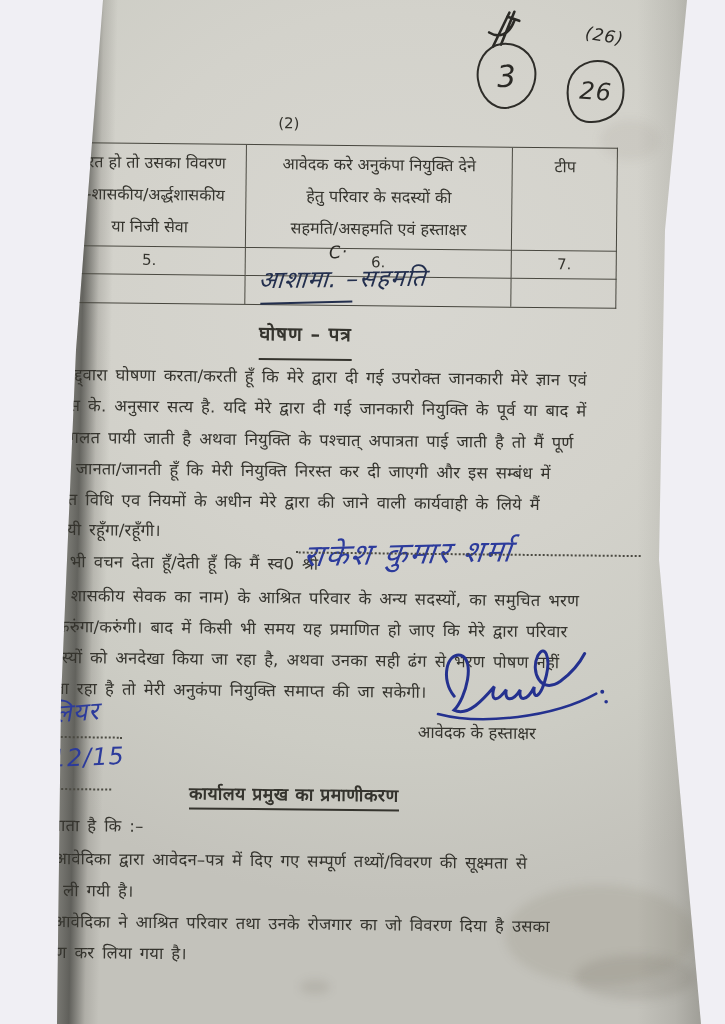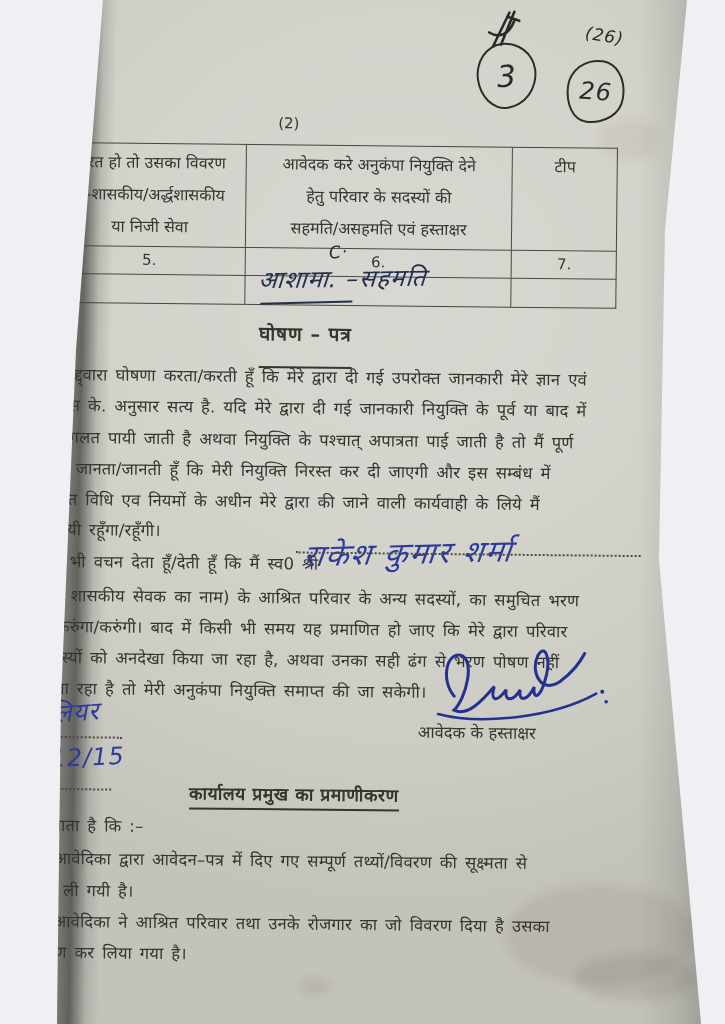--- a/index.html
+++ b/index.html
@@ -48,21 +48,21 @@
   .hdr{padding-top:3px;}
   .num{font-size:15px;line-height:27px;}
   .c-mark{position:absolute;left:330px;top:239px;font-size:17px;color:#2b2a26;transform:rotate(-6deg);}
   
   .ink-blue{color:#2c3b9c;}
   .ink-dark{color:#232f4e;}
   .ink-black{color:#2b2a26;}
   .hw{font-style:italic;letter-spacing:1px;}
   .consent-hw{position:absolute;left:260px;top:258px;font-size:24px;transform:rotate(-1.5deg) skewX(-5deg);white-space:nowrap;}
   .consent-ul{position:absolute;left:262px;top:299px;width:92px;border-bottom:2px solid #232f4e;transform:rotate(-2deg);}
-  .decl-title{position:absolute;left:261px;top:318px;font-size:19px;font-weight:bold;letter-spacing:1px;border-bottom:2px solid #35342e;padding-bottom:20px;white-space:nowrap;}
+  .decl-title{position:absolute;left:261px;top:318px;font-size:19px;font-weight:bold;letter-spacing:1px;border-bottom:2px solid #35342e;padding-bottom:12px;white-space:nowrap;}
   .hw-name{position:absolute;left:308px;top:528px;font-size:30px;transform:rotate(-2deg) skewX(-8deg);white-space:nowrap;letter-spacing:2px;}
   .dotline{position:absolute;border-bottom:2.2px dotted #4b4a42;}
   .nameline{left:300px;top:549px;width:345px;}
   .sig-caption{position:absolute;left:424px;top:716px;font-size:16.5px;white-space:nowrap;}
   .sig-svg{position:absolute;left:436px;top:636px;}
   .place-hw{position:absolute;left:54px;top:694px;font-size:25px;transform:rotate(-5deg);white-space:nowrap;}
   .place-ul{left:56px;top:736px;width:72px;}
   .date-hw{position:absolute;left:57px;top:743px;font-size:24px;transform:rotate(-3deg);white-space:nowrap;}
   .date-ul{left:60px;top:788px;width:58px;}
   

